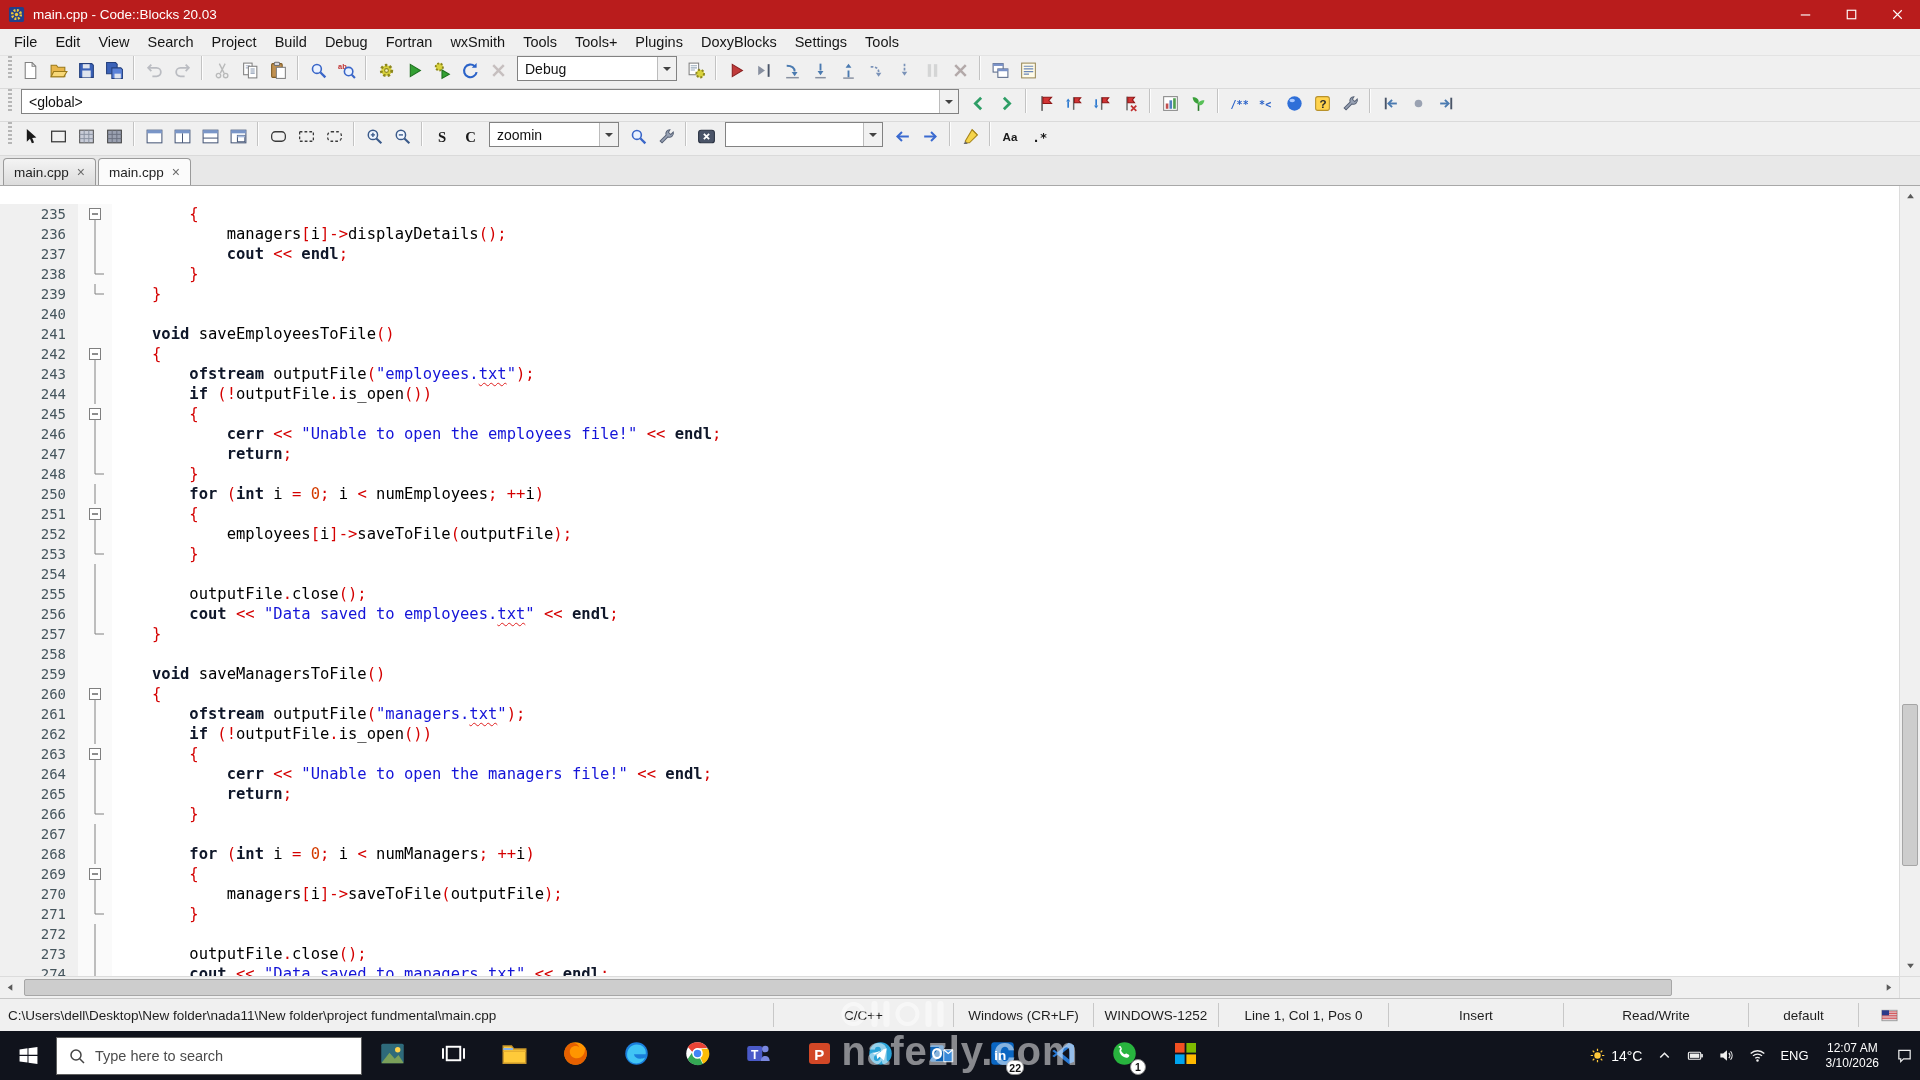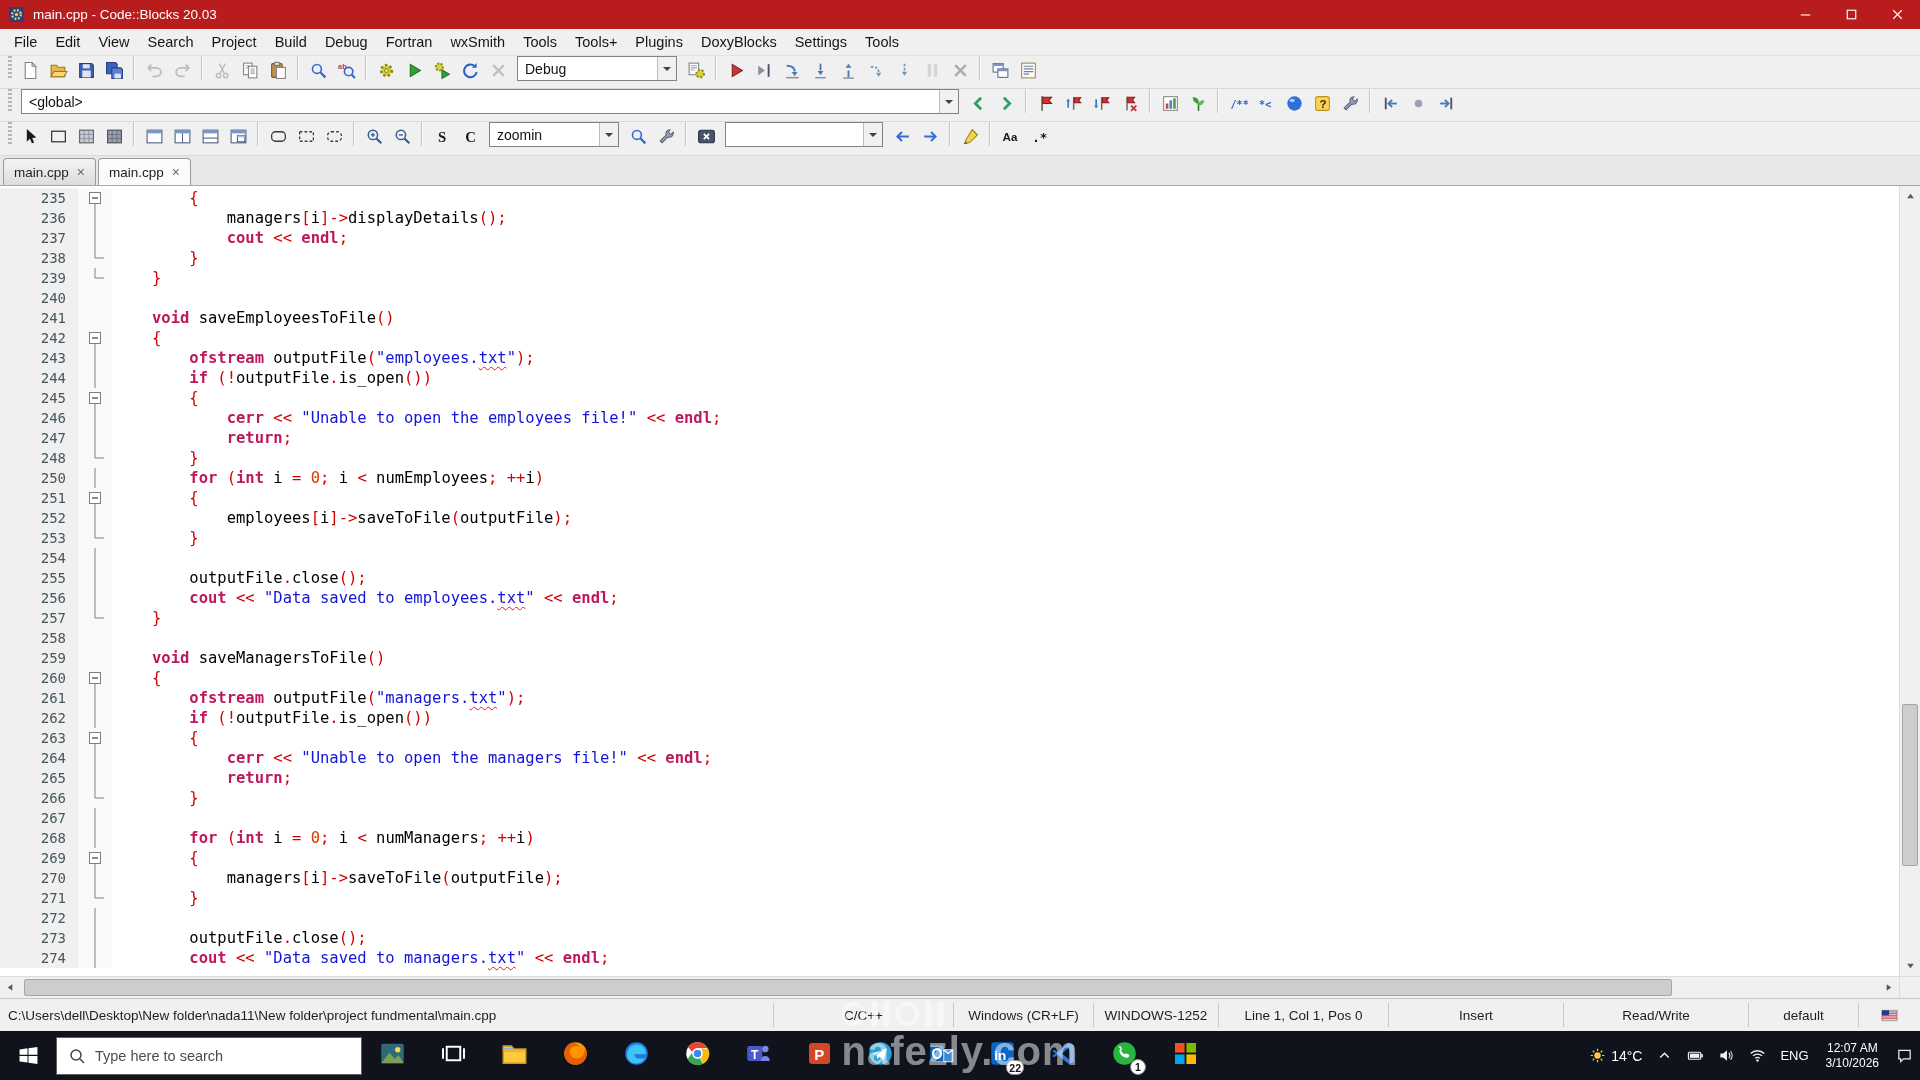--- a/index.html
+++ b/index.html
@@ -33,28 +33,28 @@
 .combo-arrow::after{content:"";border:4px solid transparent;border-top-color:#424242;margin-top:5px}
 
 
 .tabbar{height:30px;background:#e8e8e8;display:flex;align-items:flex-end;padding-left:3px;border-bottom:1px solid #a8a8a8}
 .tab{height:27px;display:flex;align-items:center;padding:0 10px;font-size:13.5px;border:1px solid #9a9a9a;border-bottom:none;border-radius:4px 4px 0 0;background:linear-gradient(#f4f4f4,#dcdcdc);margin-right:2px;color:#222}
 .tab.active{background:#fbfbfb}
 .tab-close{margin-left:8px;color:#6a6a6a;font-size:14px;line-height:12px}
 
 
 .editor{position:absolute;top:186px;left:0;right:0;height:790px;background:#fff;display:flex;overflow:hidden}
-.code-area{flex:1;overflow:hidden;padding-top:2px}
+.code-area{flex:1;overflow:hidden;padding-top:18px}
 .code-row{display:flex;height:20px;line-height:20px;font-family:"DejaVu Sans Mono",monospace;font-size:15.5px;white-space:pre}
 .ln{width:78px;flex:none;text-align:right;padding-right:12px;background:#f0f0f0;color:#46565e;font-size:14px}
 .fold{width:34px;flex:none;background:#fafafa;position:relative}
 .fold svg{position:absolute;top:0;left:0}
 .code{padding-left:40px;color:#000}
 .tk-p{color:#000}
-.tk-k{color:#be185d;font-weight:bold}
+.tk-k{color:#0f172a;font-weight:bold}
 .tk-o{color:#d40000}
 .tk-d{color:#d43c00}
 .tk-s{color:#1414d8}
 .tk-u{color:#1414d8;text-decoration:underline wavy #e02020;text-decoration-thickness:1px;text-underline-offset:3px}
 
 
 .vscroll{width:21px;flex:none;background:#f0f0f0;border-left:1px solid #dcdcdc;display:flex;flex-direction:column}
 .vs-btn,.hs-btn{width:21px;height:21px;display:flex;align-items:center;justify-content:center;background:#f0f0f0;flex:none}
 .vs-btn svg,.hs-btn svg{width:11px;height:11px}
 .vs-track{flex:1;position:relative}

